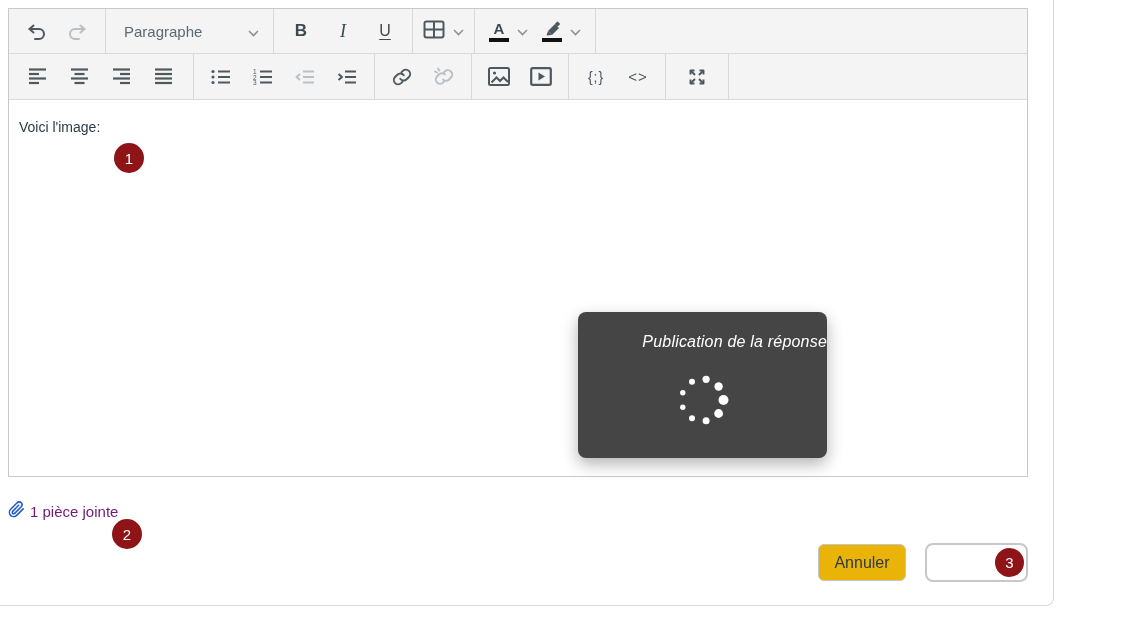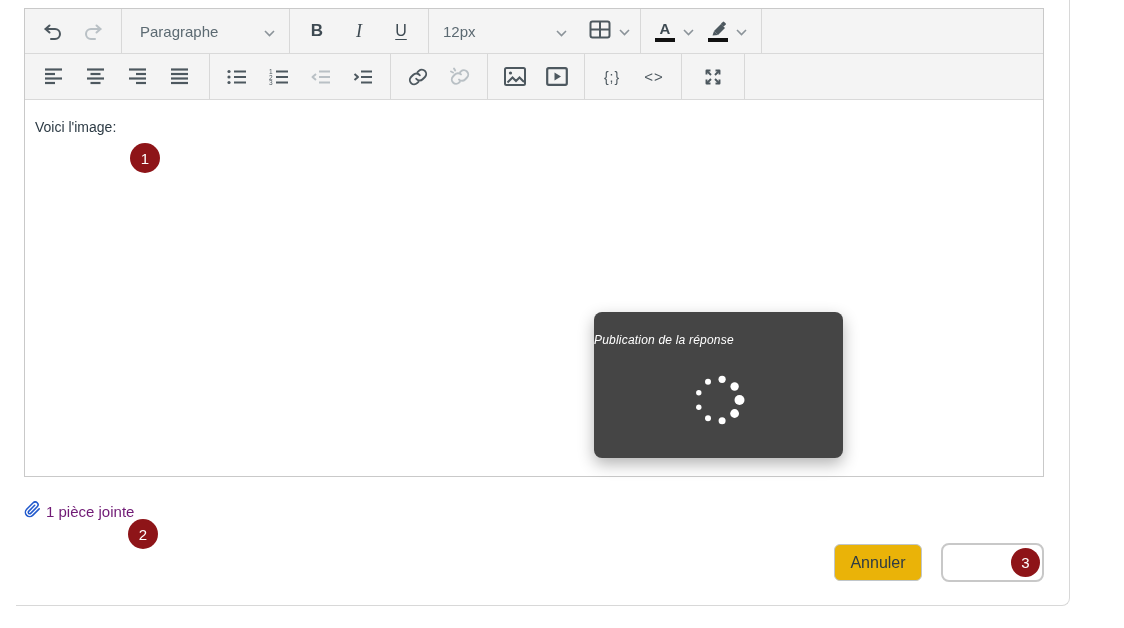--- a/index.html
+++ b/index.html
@@ -2,21 +2,21 @@
 <html><head>
 <meta charset="utf-8">
 <style>
   * { margin:0; padding:0; box-sizing:border-box; }
   html,body { background:#fff; }
   .page {
     position:relative; width:1124px; height:628px; overflow:hidden;
     font-family:"Liberation Sans", sans-serif; background:#fff; color:#2d3b45;
   }
   .card {
-    position:absolute; left:16px; top:0; width:1054px; height:606px;
+    position:absolute; left:0; top:0; width:1054px; height:606px;
     border-right:1px solid #d8d8d8; border-bottom:1px solid #d8d8d8;
     border-bottom-right-radius:8px;
   }
   
   .editor-shell {
     position:absolute; left:8px; top:8px; width:1020px; height:469px;
     border:1px solid #c9c9c9; background:#fff;
   }
   .tb-row {
     display:flex; align-items:stretch; background:#f4f4f4;
@@ -60,22 +60,22 @@
     text-decoration-color:#e23b2e; text-decoration-thickness:1px;
     text-underline-offset:3px;
   }
   
   .toast {
     position:absolute; left:578px; top:312px; width:249px; height:146px;
     background:#454545; border-radius:8px;
     box-shadow:0 6px 16px rgba(0,0,0,0.3);
   }
   .toast-msg {
-    margin-top:21px; text-align:left; color:#fff; font-style:italic;
-    font-size:12px; letter-spacing:0.2px;
+    margin-top:21px; text-align:right; color:#fff; font-style:italic;
+    font-size:16px; letter-spacing:0.2px;
   }
   .spinner-svg { position:absolute; left:0; top:0; }
   
   .attach-row {
     position:absolute; left:8px; top:501px; display:flex; align-items:center; gap:5px;
     cursor:pointer;
   }
   .attach-link { color:#701a75; font-size:15px; }
   .btn-cancel {
     position:absolute; left:818px; top:544px; width:88px; height:37px;
@@ -141,28 +141,20 @@
           </button>
           <button class="tbtn">
             <span class="fmt-i">I</span>
           </button>
           <button class="tbtn">
             <span class="fmt-u">U</span>
           </button>
         </div>
 
         <div class="tb-group" style="padding:0;">
-          <button class="ddbtn" style="width:150px; padding:0 12px 0 14px;">
-            <span>12px</span>
-            <span class="chev">
-              <svg width="11" height="7" viewBox="0 0 11 7" fill="none" stroke="#8b9399" stroke-width="1.6">
-                  <polyline points="1,1 5.5,5.5 10,1"></polyline>
-                </svg>
-            </span>
-          </button>
           <button class="colorbtn" style="padding:0 10px;">
             <span style="color:#4d585f;">
               <svg width="22" height="19" viewBox="0 0 22 19" fill="none" stroke="currentColor" stroke-width="2">
                 <rect x="1.5" y="1.5" width="19" height="16" rx="2"></rect>
                 <line x1="11" y1="1.5" x2="11" y2="17.5"></line>
                 <line x1="1.5" y1="9.5" x2="20.5" y2="9.5"></line>
               </svg>
             </span>
             <span class="chev">
               <svg width="11" height="7" viewBox="0 0 11 7" fill="none" stroke="#8b9399" stroke-width="1.6">

